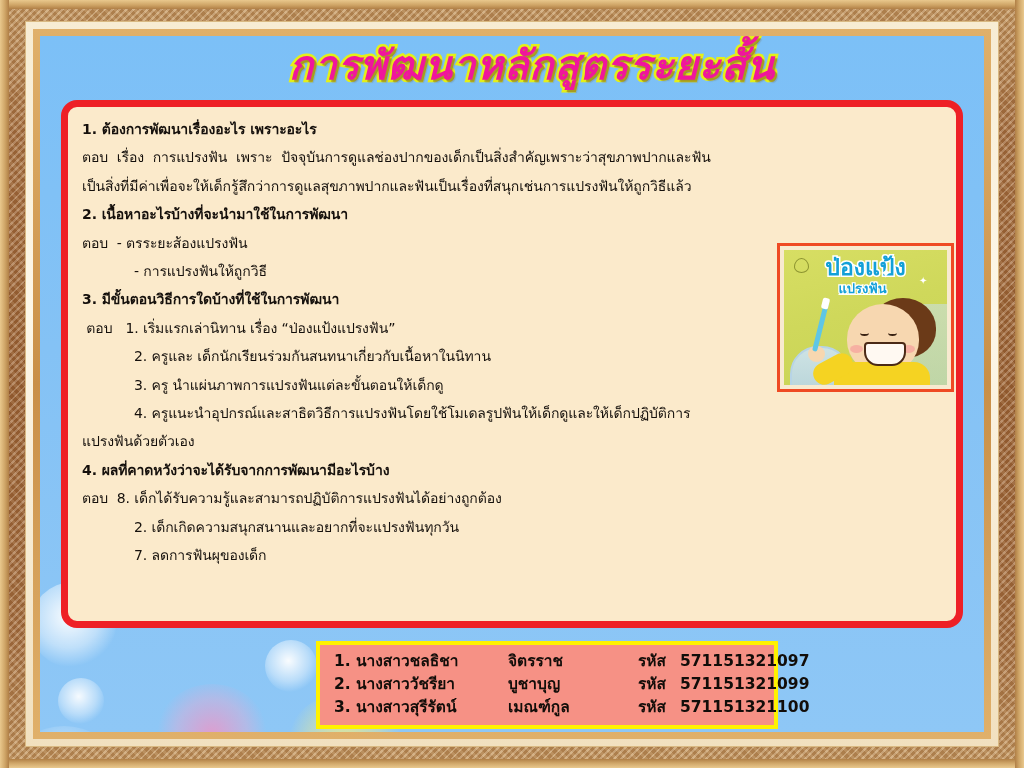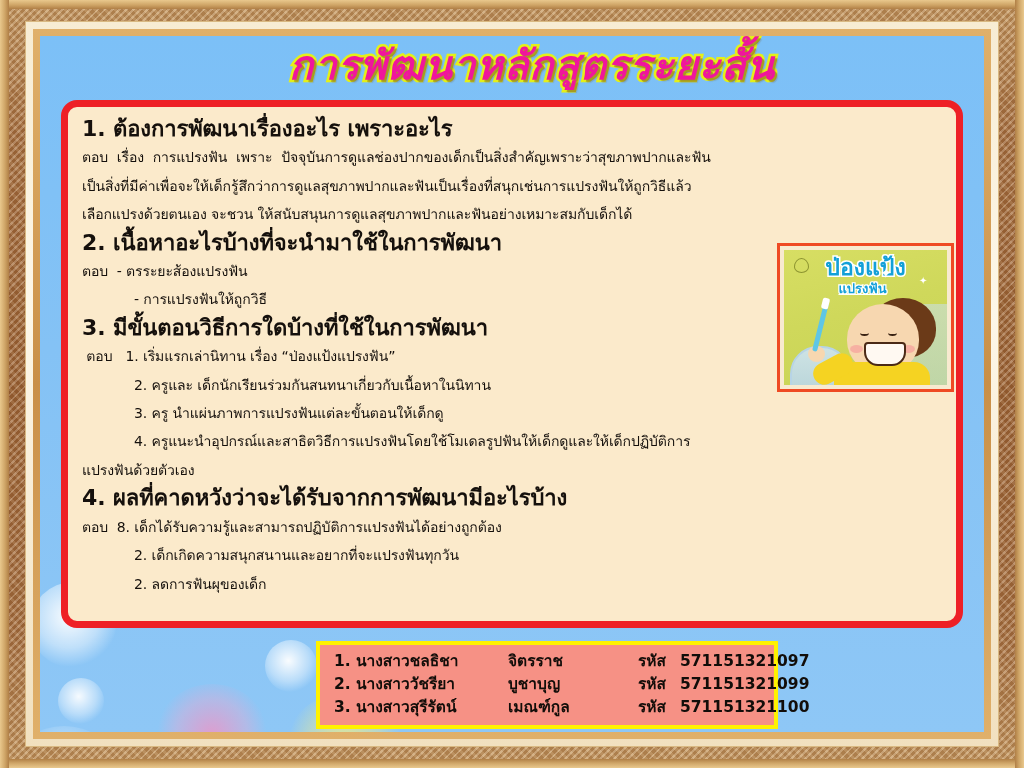--- a/index.html
+++ b/index.html
@@ -131,21 +131,21 @@
   }
 
   .line {
     font-family: "DejaVu Sans", "Liberation Sans", sans-serif;
     color: #15100c;
     font-size: 14px;
     line-height: 28.4px;
     white-space: pre;
     letter-spacing: -0.1px;
   }
-  .q { font-weight: bold; font-size: 22px; }
+  .q { font-weight: bold; font-size: 14px; }
   .indent2 { padding-left: 52px; }
 
   
   .book {
     position: absolute;
     left: 737px;
     top: 207px;
     width: 177px;
     height: 149px;
     background: #f8ead0;
@@ -339,34 +339,33 @@
 
     <div class="title-wrap">
       <span class="title">การพัฒนาหลักสูตรระยะสั้น</span>
     </div>
 
     <div class="content-panel">
       <div id="content-lines">
           <div class="line q">1. ต้องการพัฒนาเรื่องอะไร เพราะอะไร</div>
           <div class="line">ตอบ  เรื่อง  การแปรงฟัน  เพราะ  ปัจจุบันการดูแลช่องปากของเด็กเป็นสิ่งสำคัญเพราะว่าสุขภาพปากและฟัน</div>
           <div class="line">เป็นสิ่งที่มีค่าเพื่อจะให้เด็กรู้สึกว่าการดูแลสุขภาพปากและฟันเป็นเรื่องที่สนุกเช่นการแปรงฟันให้ถูกวิธีแล้ว</div>
-          <div class="line">เลือกแปรงด้วยตนเอง จะชวน ให้สนับสนุนการดูแลสุขภาพปากและฟันอย่างเหมาะสมกับเด็กได้</div>
           <div class="line q">2. เนื้อหาอะไรบ้างที่จะนำมาใช้ในการพัฒนา</div>
           <div class="line">ตอบ  - ตรระยะส้องแปรงฟัน</div>
           <div class="line indent2">- การแปรงฟันให้ถูกวิธี</div>
           <div class="line q">3. มีขั้นตอนวิธีการใดบ้างที่ใช้ในการพัฒนา</div>
           <div class="line"> ตอบ   1. เริ่มแรกเล่านิทาน เรื่อง “ป่องแป้งแปรงฟัน”</div>
           <div class="line indent2">2. ครูและ เด็กนักเรียนร่วมกันสนทนาเกี่ยวกับเนื้อหาในนิทาน</div>
           <div class="line indent2">3. ครู นำแผ่นภาพการแปรงฟันแต่ละขั้นตอนให้เด็กดู</div>
           <div class="line indent2">4. ครูแนะนำอุปกรณ์และสาธิตวิธีการแปรงฟันโดยใช้โมเดลรูปฟันให้เด็กดูและให้เด็กปฏิบัติการ</div>
           <div class="line">แปรงฟันด้วยตัวเอง</div>
           <div class="line q">4. ผลที่คาดหวังว่าจะได้รับจากการพัฒนามีอะไรบ้าง</div>
           <div class="line">ตอบ  8. เด็กได้รับความรู้และสามารถปฏิบัติการแปรงฟันได้อย่างถูกต้อง</div>
           <div class="line indent2">2. เด็กเกิดความสนุกสนานและอยากที่จะแปรงฟันทุกวัน</div>
-          <div class="line indent2">2. ลดการฟันผุของเด็ก</div>
+          <div class="line indent2">7. ลดการฟันผุของเด็ก</div>
         </div>
     </div>
 
     <div class="book">
       <div class="book-inner">
         <div class="tile-bg"></div>
         <div class="sink"></div>
         <div class="brush"></div>
         <div class="brush-head"></div>
         <div class="boy-hair"></div>

